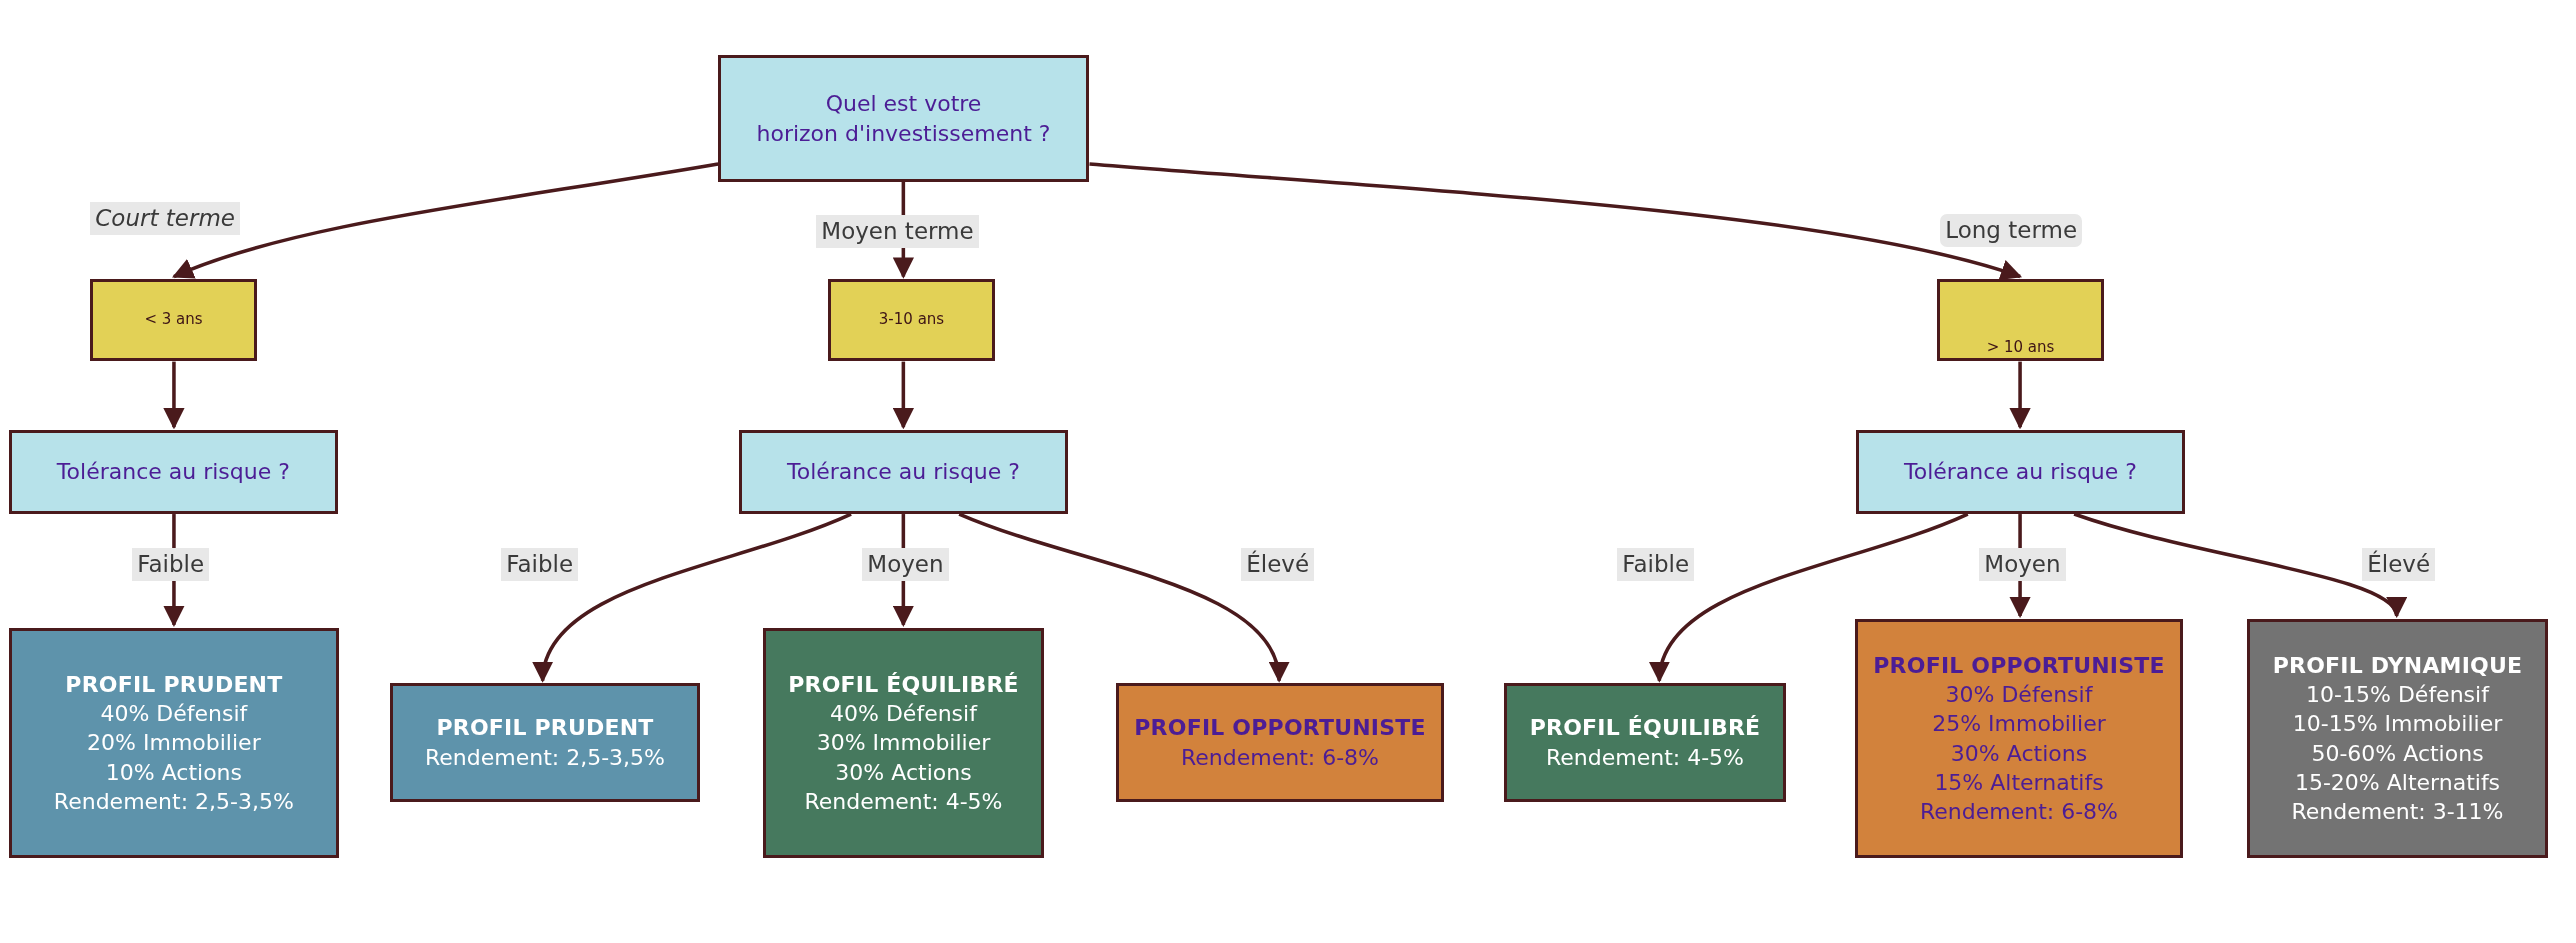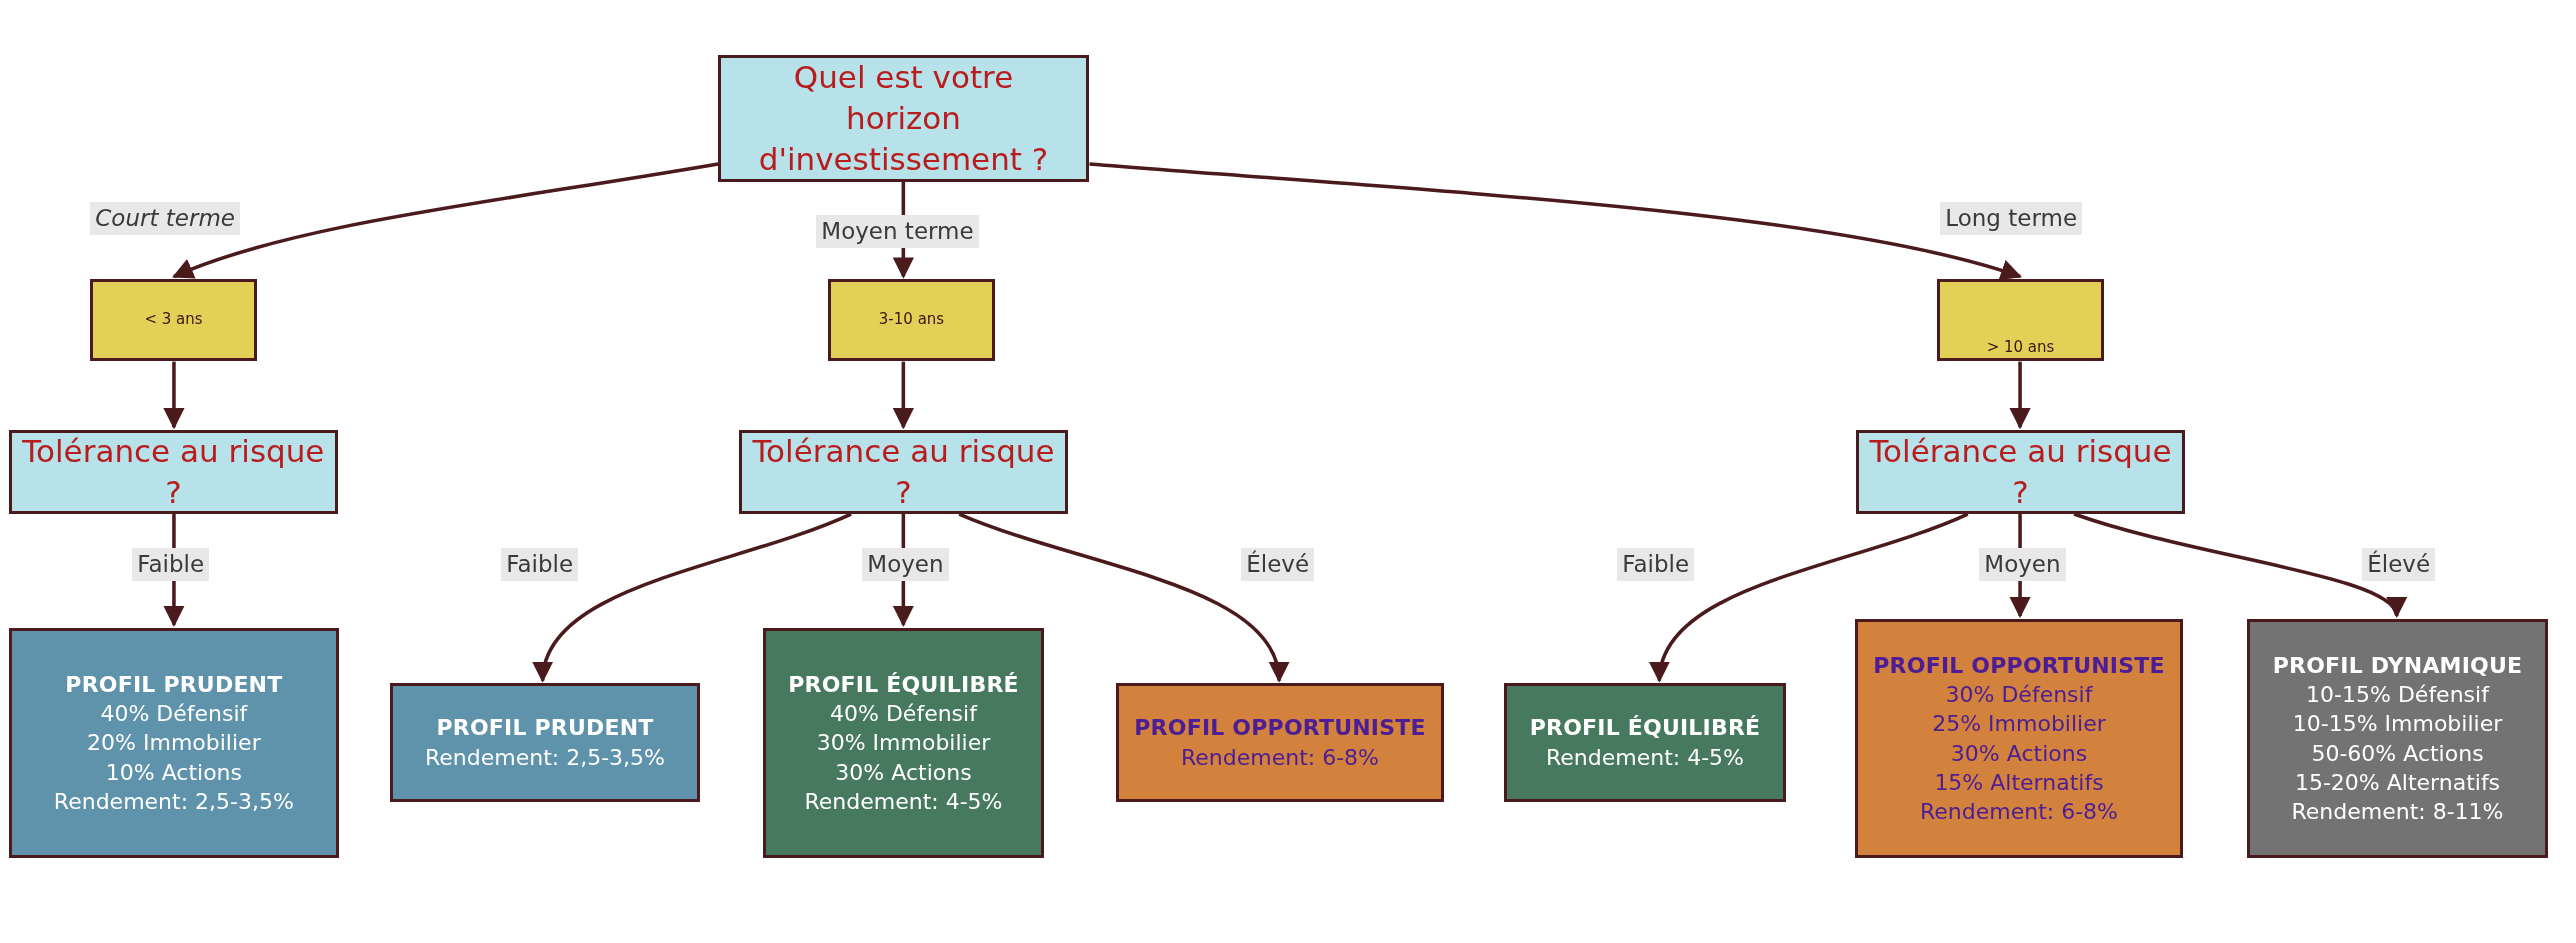--- a/index.html
+++ b/index.html
@@ -7,21 +7,21 @@
        font-family:"DejaVu Sans","Liberation Sans",sans-serif;}
   #stage{position:absolute;left:0;top:0;width:2576px;height:943px;}
   svg.edges{position:absolute;left:0;top:0;width:2576px;height:943px;pointer-events:none;}
 
   .node{position:absolute;box-sizing:border-box;border:3.5px solid #4a1a1c;
         display:flex;flex-direction:column;align-items:center;justify-content:center;
         text-align:center;line-height:1.32;}
   .node .ttl{font-weight:bold;letter-spacing:0.2px;}
   .node .ln{font-weight:normal;}
 
-  .n-question{background:#b7e2ea;color:#b91c1c;font-size:31px;font-weight:bold;}
+  .n-question{background:#b7e2ea;color:#4c1d95;font-size:22px;font-weight:bold;}
   .n-horizon{background:#e2d156;color:#3d1416;font-size:15px;font-weight:normal;}
   .n-prudent{background:#5e93ab;color:#ffffff;}
   .n-equilibre{background:#46795e;color:#ffffff;}
   .n-opportuniste{background:#d2823c;color:#4c1d95;}
   .n-dynamique{background:#737373;color:#ffffff;}
 
   .leaf .ttl{font-size:22px;}
   .leaf .ln{font-size:22px;}
 
   .elabel{position:absolute;background:#e8e8e8;color:#3a3a3a;
@@ -60,21 +60,21 @@
     <path d="M 2340 580 C 2480 630, 2704 650, 2704 695" fill="none" stroke="#4a1a1c" stroke-width="4" marker-end="url(#arrow)"></path>
   </svg>
 
   <div class="node n-question" style="left:718px;top:55px;width:371px;height:127px;">
     <div class="ln">Quel est votre</div>
     <div class="ln">horizon d'investissement ?</div>
   </div>
 
   <div class="elabel" style="left:90px;top:202px;font-style:italic;">Court terme</div>
   <div class="elabel" style="left:816px;top:215px;">Moyen terme</div>
-  <div class="elabel" style="left:1940px;top:202px;">Long terme</div>
+  <div class="elabel" style="left:1940px;top:214px;border-radius:7px;">Long terme</div>
 
   <div class="node n-horizon" style="left:90px;top:279px;width:167px;height:82px;">
     <div class="ln">&lt; 3 ans</div>
   </div>
   <div class="node n-horizon" style="left:820px;top:279px;width:167px;height:82px;margin-left:8px;">
     <div class="ln">3-10 ans</div>
   </div>
   <div class="node n-horizon" style="left:1937px;top:279px;width:167px;height:82px;justify-content:flex-end;">
     <div class="ln">&gt; 10 ans</div>
   </div>
@@ -138,17 +138,17 @@
     <div class="ln">15% Alternatifs</div>
     <div class="ln">Rendement: 6-8%</div>
   </div>
 
   <div class="node leaf n-dynamique" style="left:2247px;top:619px;width:301px;height:239px;">
     <div class="ttl">PROFIL DYNAMIQUE</div>
     <div class="ln">10-15% Défensif</div>
     <div class="ln">10-15% Immobilier</div>
     <div class="ln">50-60% Actions</div>
     <div class="ln">15-20% Alternatifs</div>
-    <div class="ln">Rendement: 8-11%</div>
+    <div class="ln">Rendement: 3-11%</div>
   </div>
 
 </div>
 
 
 </body></html>

